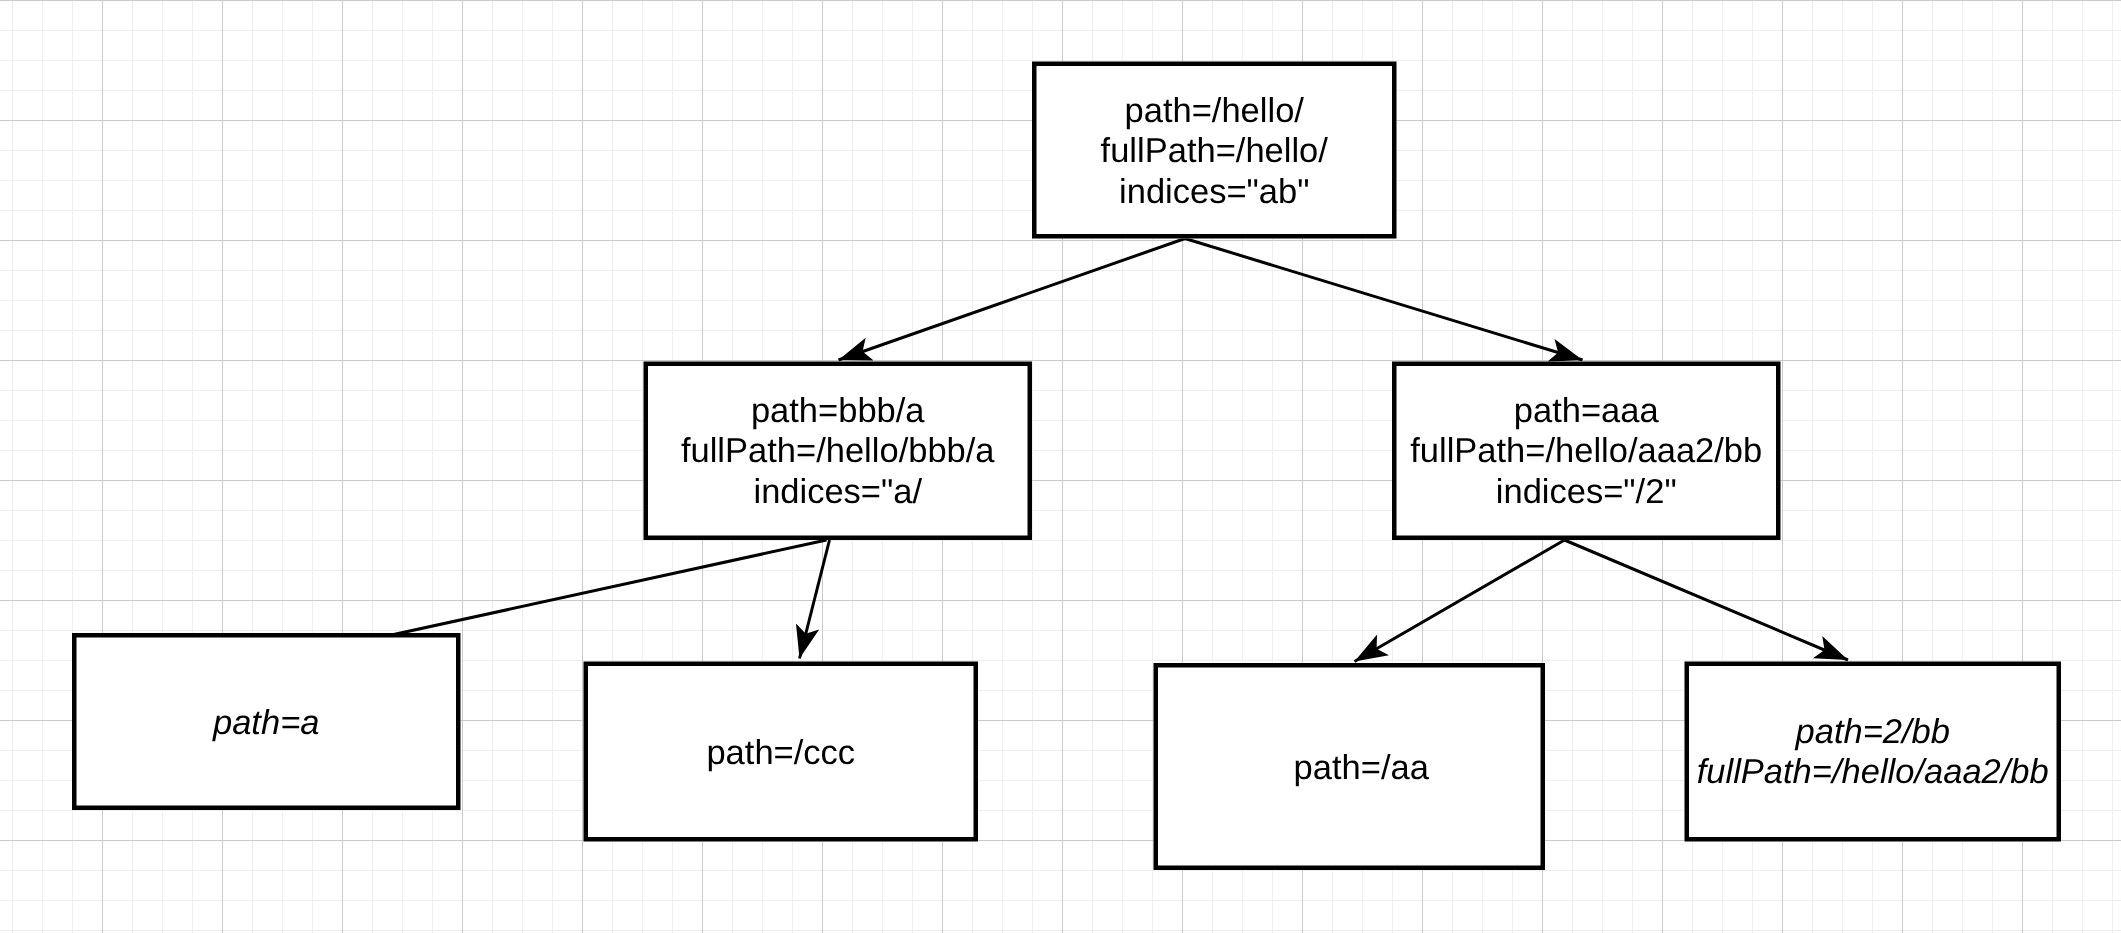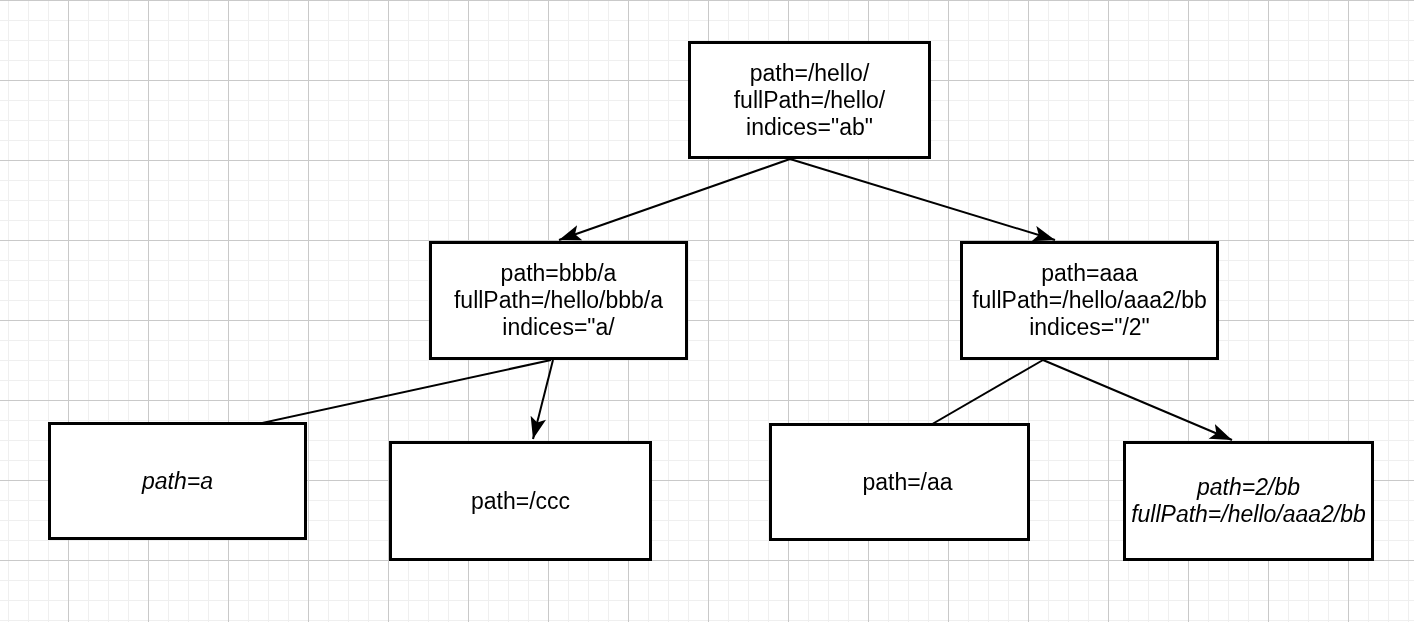--- a/index.html
+++ b/index.html
@@ -73,35 +73,35 @@
     <div class="tline">fullPath=/hello/bbb/a</div>
     <div class="tline">indices="a/</div>
   </div>
 
   <div class="node" style="left:688px; top:41px; width:243px; height:118px;">
     <div class="tline">path=/hello/</div>
     <div class="tline">fullPath=/hello/</div>
     <div class="tline">indices="ab"</div>
   </div>
 
-  <div class="node" style="left:928px; top:241px; width:259px; height:119px;margin-left:32px;">
+  <div class="node" style="left:928px; top:241px; width:259px; height:119px;">
     <div class="tline">path=aaa</div>
     <div class="tline">fullPath=/hello/aaa2/bb</div>
     <div class="tline">indices="/2"</div>
   </div>
 
   <div class="node" style="left:48px; top:422px; width:259px; height:118px;font-style:italic;">
     <div class="tline">path=a</div>
   </div>
 
   <div class="node" style="left:389px; top:441px; width:263px; height:120px;">
     <div class="tline">path=/ccc</div>
   </div>
 
-  <div class="node" style="left:769px; top:423px; width:261px; height:118px;padding-left:16px;">
+  <div class="node" style="left:769px; top:442px; width:261px; height:138px;padding-left:16px;">
     <div class="tline">path=/aa</div>
   </div>
 
   <div class="node" style="left:1123px; top:441px; width:251px; height:120px;font-style:italic;">
     <div class="tline">path=2/bb</div>
     <div class="tline">fullPath=/hello/aaa2/bb</div>
   </div>
 
 </div>
 

